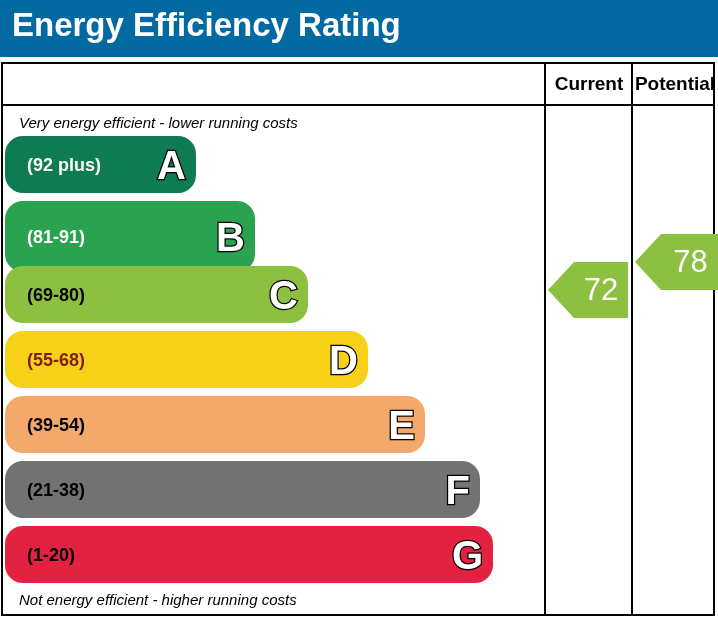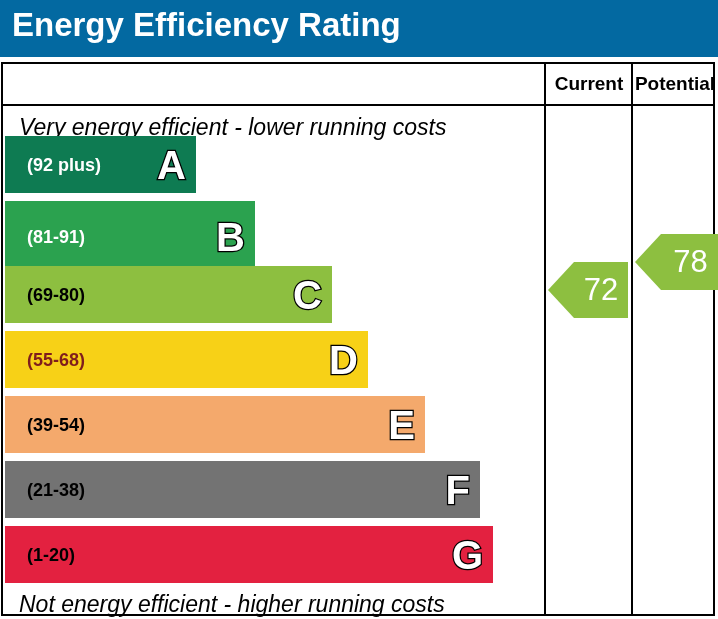--- a/index.html
+++ b/index.html
@@ -79,34 +79,35 @@
     text-align: center;
     white-space: nowrap;
   }
   .col-head.current  { left: 543px; width: 86px; }
   .col-head.potential{ left: 630px; width: 84px; }
 
   
   .caption {
     position: absolute;
     left: 16px;
-    font-size: 23px;
+    font-size: 15px;
     font-style: italic;
     color: #000000;
     white-space: nowrap;
   }
   .caption.top    { top: 50px; }
   .caption.bottom { top: 527px; }
 
   
   .band {
     position: absolute;
     left: 2px;
     height: 57px;
     box-sizing: border-box;
+    border-radius: 18px;
   }
   .band-range {
     position: absolute;
     left: 22px;
     top: 50%;
     transform: translateY(-50%);
     font-size: 18px;
     font-weight: bold;
     white-space: nowrap;
   }
@@ -163,21 +164,21 @@
     <div class="band" id="band-0" style="top: 72px; width: 191px; height: 57px; background: rgb(14, 123, 82);">
       <span class="band-range" style="color: rgb(255, 255, 255);">(92 plus)</span>
       <span class="band-letter">A</span>
     </div>
 
     <div class="band" id="band-1" style="top: 137px; width: 250px; height: 71px; background: rgb(43, 162, 79);">
       <span class="band-range" style="color: rgb(255, 255, 255);">(81-91)</span>
       <span class="band-letter">B</span>
     </div>
 
-    <div class="band" id="band-2" style="top: 202px; width: 327px; height: 57px; background: rgb(141, 191, 64);">
+    <div class="band" id="band-2" style="top: 202px; width: 303px; height: 57px; background: rgb(141, 191, 64);">
       <span class="band-range" style="color: rgb(0, 0, 0);">(69-80)</span>
       <span class="band-letter">C</span>
     </div>
 
     <div class="band" id="band-3" style="top: 267px; width: 363px; height: 57px; background: rgb(247, 209, 23);">
       <span class="band-range" style="color: #7f1d1d;">(55-68)</span>
       <span class="band-letter">D</span>
     </div>
 
     <div class="band" id="band-4" style="top: 332px; width: 420px; height: 57px; background: rgb(244, 169, 108);">

